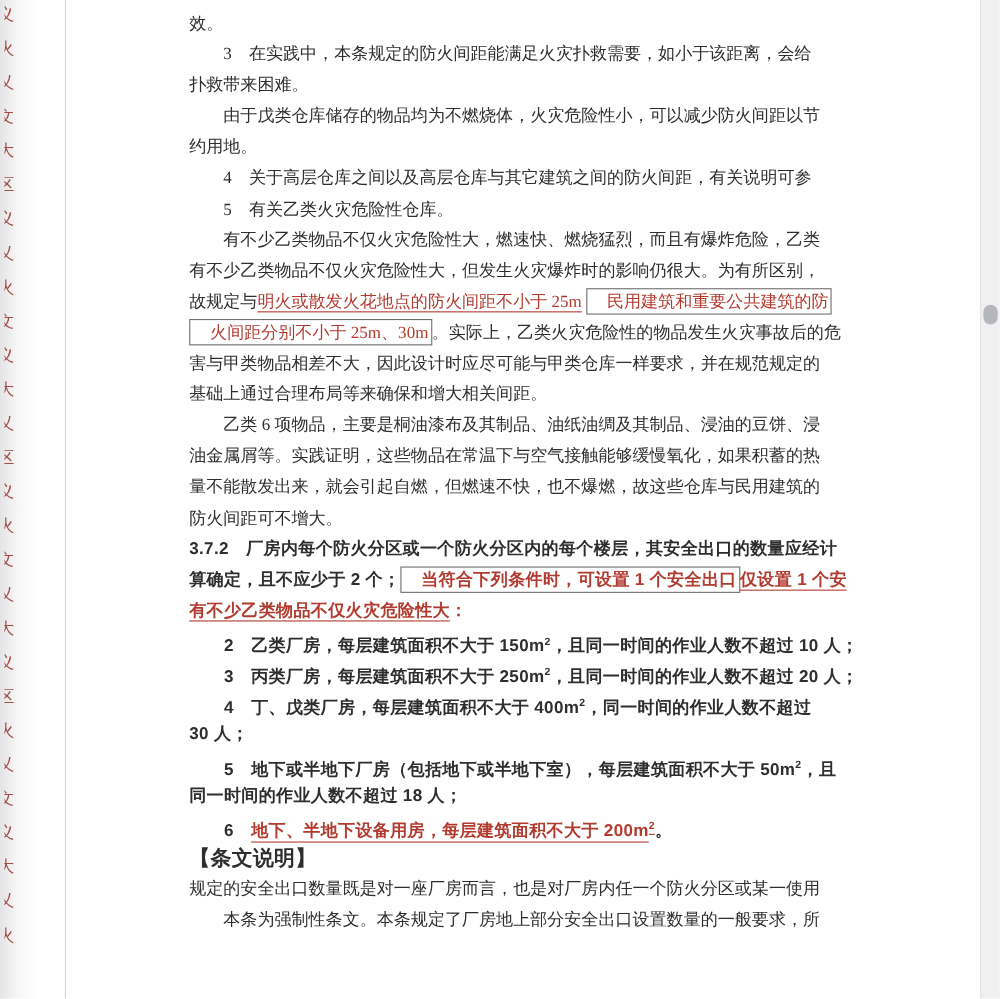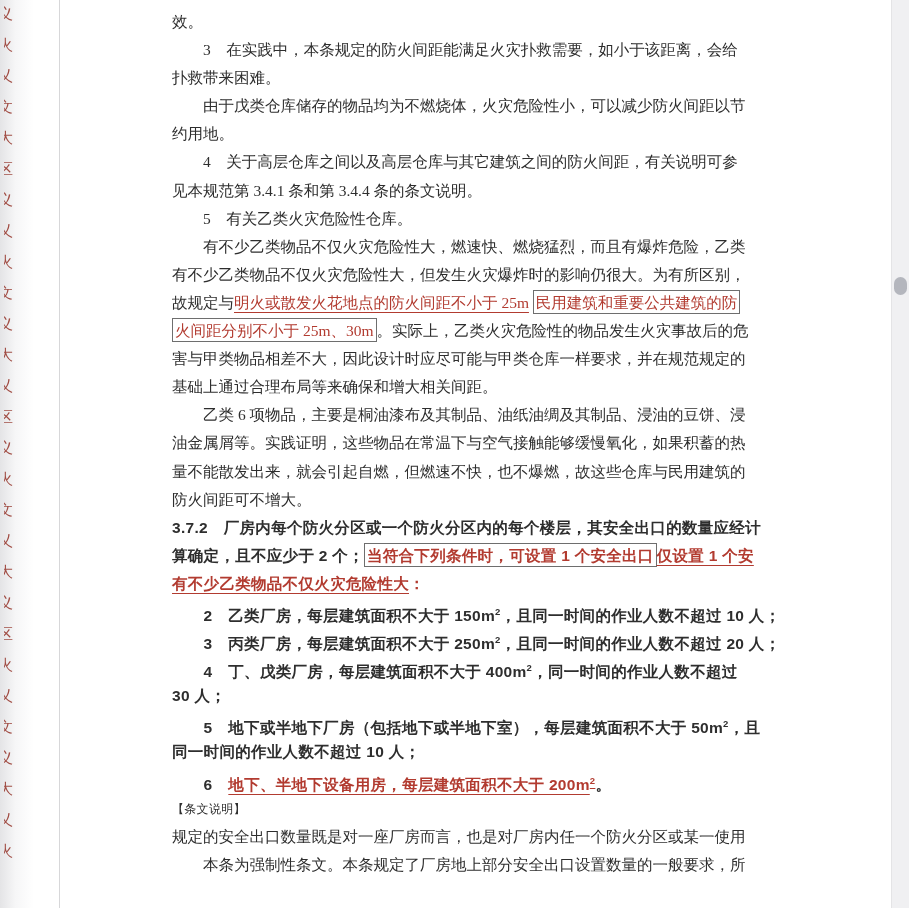--- a/index.html
+++ b/index.html
@@ -28,32 +28,32 @@
   }
   .content{
     position:absolute;left:172px;top:8px;width:567px;
   }
   .line{
     height:28.1px;line-height:28.1px;font-size:15.5px;
     color:var(--text,#2e2e2e);white-space:nowrap;
   }
   .song{font-family:"Liberation Serif","DejaVu Serif",serif;}
   .hei{font-family:"Liberation Sans","DejaVu Sans",sans-serif;font-weight:600;letter-spacing:.3px;}
-  .hd{font-weight:400;font-size:12px;}
+  .hd{font-weight:700;font-size:19px;}
   .r{color:var(--red,#b23b30);}
   .ru{
     color:var(--red,#b23b30);
     text-decoration:underline;
     text-decoration-thickness:1px;
     text-underline-offset:4px;
   }
   .rb{
     color:var(--red,#b23b30);
     border:1px solid var(--box_border,#6e6e6e);
-    padding:3px 2px 2px 2px;
+    padding:3px 2px 2px 18px;
   }
   .sup{font-size:9.5px;vertical-align:super;}
   .marks{position:absolute;left:0;top:0;width:20px;height:908px;pointer-events:none;}
   .mark{
     position:absolute;left:4px;width:11px;height:18px;overflow:hidden;
     color:var(--mark,#97382e);font-size:15px;line-height:18px;opacity:.88;
     font-family:"Liberation Serif","DejaVu Serif",serif;
   }
   .mark > span{display:inline-block;margin-left:-6px;}
 </style>
@@ -93,41 +93,40 @@
   </div>
 <div class="left-rule"></div>
 
 <div class="content">
     <div class="line song"><span>效。</span></div>
     <div class="line song"><span>　　3　在实践中，本条规定的防火间距能满足火灾扑救需要，如小于该距离，会给</span></div>
     <div class="line song"><span>扑救带来困难。</span></div>
     <div class="line song"><span>　　由于戊类仓库储存的物品均为不燃烧体，火灾危险性小，可以减少防火间距以节</span></div>
     <div class="line song"><span>约用地。</span></div>
     <div class="line song"><span>　　4　关于高层仓库之间以及高层仓库与其它建筑之间的防火间距，有关说明可参</span></div>
-    <div class="line song"><span>见本规范第 3.4.1 条和第 3.4.4 条的条文说明。</span></div>
     <div class="line song"><span>　　5　有关乙类火灾危险性仓库。</span></div>
     <div class="line song"><span>　　有不少乙类物品不仅火灾危险性大，燃速快、燃烧猛烈，而且有爆炸危险，乙类</span></div>
     <div class="line song"><span>有不少乙类物品不仅火灾危险性大，但发生火灾爆炸时的影响仍很大。为有所区别，</span></div>
     <div class="line song"><span>故规定与</span><span class="ru">明火或散发火花地点的防火间距不小于 25m</span><span> </span><span class="rb">民用建筑和重要公共建筑的防</span></div>
     <div class="line song"><span class="rb">火间距分别不小于 25m、30m</span><span>。实际上，乙类火灾危险性的物品发生火灾事故后的危</span></div>
     <div class="line song"><span>害与甲类物品相差不大，因此设计时应尽可能与甲类仓库一样要求，并在规范规定的</span></div>
     <div class="line song"><span>基础上通过合理布局等来确保和增大相关间距。</span></div>
     <div class="line song"><span>　　乙类 6 项物品，主要是桐油漆布及其制品、油纸油绸及其制品、浸油的豆饼、浸</span></div>
     <div class="line song"><span>油金属屑等。实践证明，这些物品在常温下与空气接触能够缓慢氧化，如果积蓄的热</span></div>
     <div class="line song"><span>量不能散发出来，就会引起自燃，但燃速不快，也不爆燃，故这些仓库与民用建筑的</span></div>
     <div class="line song"><span>防火间距可不增大。</span></div>
     <div class="line hei"><span>3.7.2　厂房内每个防火分区或一个防火分区内的每个楼层，其安全出口的数量应经计</span></div>
     <div class="line hei"><span>算确定，且不应少于 2 个；</span><span class="rb">当符合下列条件时，可设置 1 个安全出口</span><span class="ru">仅设置 1 个安</span></div>
     <div class="line hei"><span class="ru">有不少乙类物品不仅火灾危险性大</span><span class="r">：</span></div>
     <div class="line hei"><span>　　2　乙类厂房，每层建筑面积不大于 150m</span><span class="sup">2</span><span>，且同一时间的作业人数不超过 10 人；</span></div>
     <div class="line hei"><span>　　3　丙类厂房，每层建筑面积不大于 250m</span><span class="sup">2</span><span>，且同一时间的作业人数不超过 20 人；</span></div>
     <div class="line hei"><span>　　4　丁、戊类厂房，每层建筑面积不大于 400m</span><span class="sup">2</span><span>，同一时间的作业人数不超过</span></div>
     <div class="line hei"><span>30 人；</span></div>
     <div class="line hei"><span>　　5　地下或半地下厂房（包括地下或半地下室），每层建筑面积不大于 50m</span><span class="sup">2</span><span>，且</span></div>
-    <div class="line hei"><span>同一时间的作业人数不超过 10 人；</span></div>
+    <div class="line hei"><span>同一时间的作业人数不超过 18 人；</span></div>
     <div class="line hei"><span>　　6　</span><span class="ru">地下、半地下设备用房，每层建筑面积不大于 200m</span><span class="ru sup">2</span><span>。</span></div>
     <div class="line hei hd"><span>【条文说明】</span></div>
     <div class="line song"><span>规定的安全出口数量既是对一座厂房而言，也是对厂房内任一个防火分区或某一使用</span></div>
     <div class="line song"><span>　　本条为强制性条文。本条规定了厂房地上部分安全出口设置数量的一般要求，所</span></div>
   </div>
 
 <div class="right-strip">
   <div class="thumb" style="top: 277px;"></div>
 </div>
 

